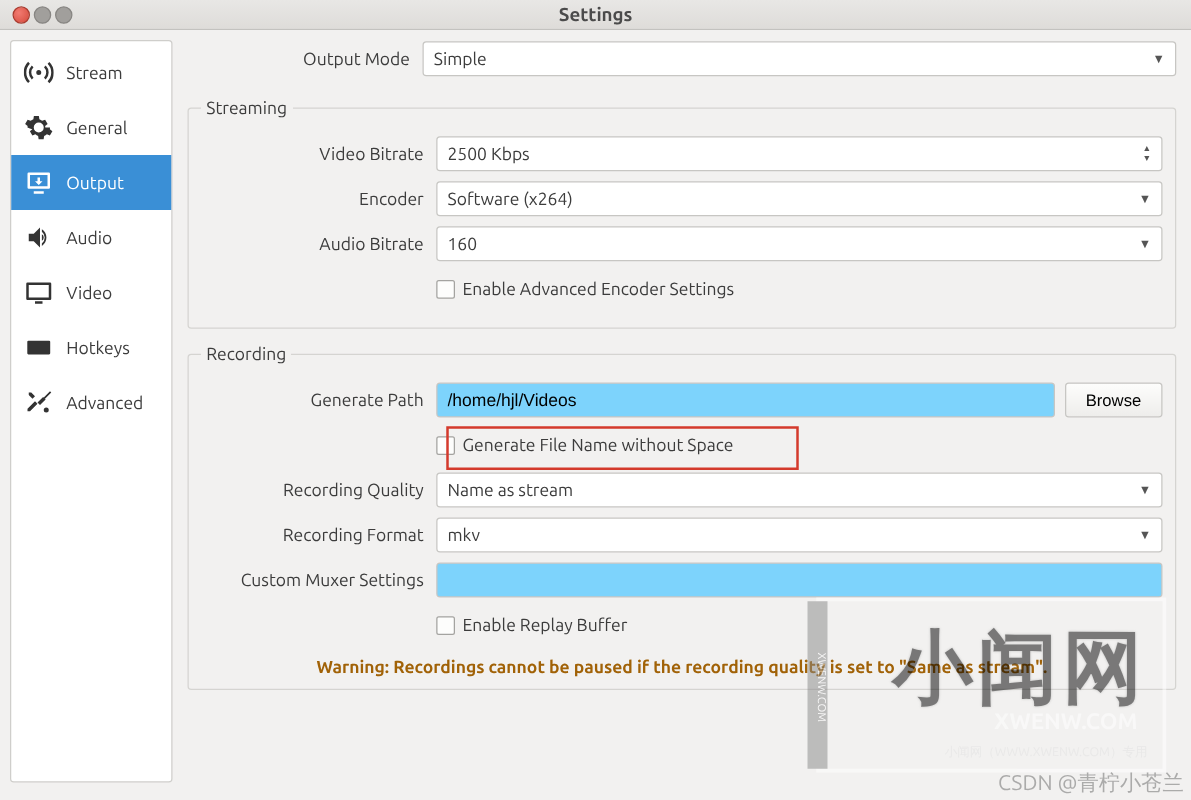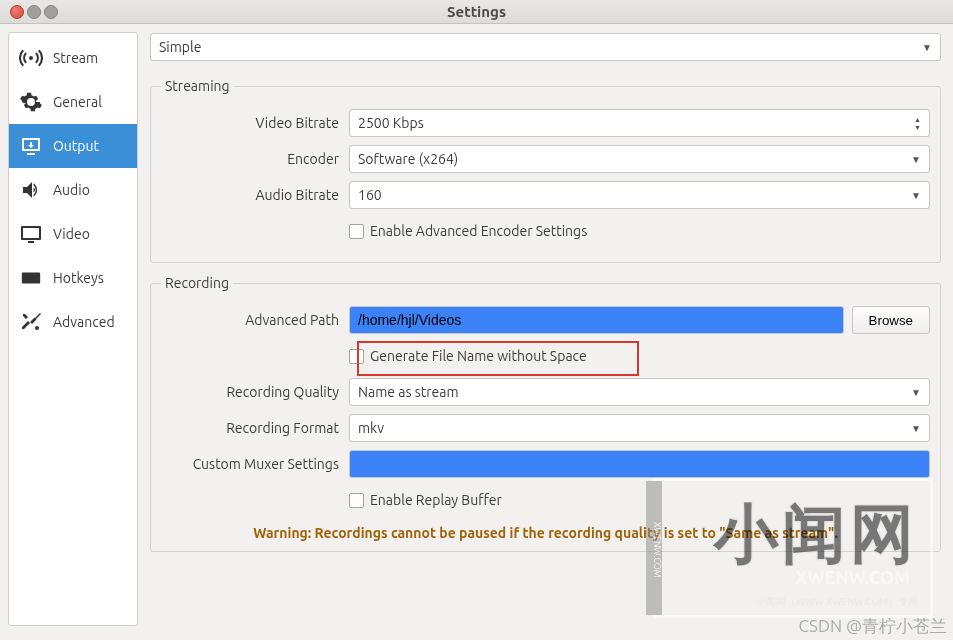--- a/index.html
+++ b/index.html
@@ -19,21 +19,21 @@
   .side-item.active svg { fill: #fff; }
   .main { flex: 1; display: flex; flex-direction: column; padding: 0 4px; }
   .row { display: flex; align-items: center; margin-bottom: 6px; min-height: 30px; }
   .row.top { margin-bottom: 16px; }
   .lbl { width: 188px; text-align: right; padding-right: 10px; color: #3c3c3c; }
   .field { flex: 1; display: flex; align-items: center; gap: 8px; }
   .ctrl { flex: 1; height: 28px; background: #fff; border: 1px solid #c7c6c3; border-radius: 3px; padding: 3px 8px; display: flex; align-items: center; justify-content: space-between; font-size: 14px; }
   .ctrl .val { flex: 1; }
   .chev { font-size: 10px; color: #555; }
   .spin { display: flex; flex-direction: column; gap: 1px; font-size: 7px; color: #555; line-height: 7px; }
-  input.text { flex: 1; height: 28px; background: #3b82f6; border: 1px solid #c7c6c3; border-radius: 3px; padding: 0 8px; font-size: 14px; outline: none; }
+  input.text { flex: 1; height: 28px; background: #7dd3fc; border: 1px solid #c7c6c3; border-radius: 3px; padding: 0 8px; font-size: 14px; outline: none; }
   .btn { height: 28px; padding: 0 16px; background: linear-gradient(#fdfdfc,#eeedeb); border: 1px solid #c7c6c3; border-radius: 3px; cursor: pointer; }
   .cb { display: flex; align-items: center; gap: 6px; }
   .cb .box { width: 15px; height: 15px; border: 1px solid #a4a3a0; border-radius: 2px; background: #fdfdfc; }
   fieldset.grp { border: 1px solid #d5d4d1; border-radius: 3px; padding: 14px 10px 10px; margin-bottom: 12px; }
   fieldset.grp legend { padding: 0 4px; color: #3c3c3c; }
   .highlight-box { position: absolute; border: 2px solid #d43a2c; pointer-events: none; left: 357px; top: 341px; width: 282px; height: 35px; }
   .warning { text-align: center; color: #a16207; font-weight: bold; margin-top: 10px; padding: 0 8px; }
   
   .wm { position: absolute; right: 20px; bottom: 22px; width: 280px; height: 140px; border: 3px solid #fff; opacity: 0.5; pointer-events: none; }
   .wm .big { position: absolute; top: 10px; right: 12px; font-size: 64px; color: #000000; font-weight: bold; letter-spacing: 4px; text-shadow: 0 0 2px #888; text-align: center; }
@@ -110,20 +110,21 @@
             <path d="M21 3l-5 5 1.5 1.5L13 14l-2-2 4.5-4.5L17 9l5-5-1-1zM3 17l6-6 2 2-6 6H3v-2zm17 1a2 2 0 11-4 0 2 2 0 014 0zM6 4l3 3-2 2-3-3V4h2z"></path>
           </svg>
       </span>
       <span>Advanced</span>
     </div>
   </div>
 
   <div class="main">
 
     <div class="row top">
+      <div class="lbl">Output Mode</div>
       <div class="field">
         <div class="ctrl">
           <span class="val">Simple</span>
           <span class="chev">▼</span>
         </div>
       </div>
     </div>
 
     <fieldset class="grp">
       <legend>Streaming</legend>
@@ -164,21 +165,21 @@
             <span class="box"></span>
             <span>Enable Advanced Encoder Settings</span>
           </label>
         </div>
       </div>
     </fieldset>
 
     <fieldset class="grp">
       <legend>Recording</legend>
       <div class="row">
-        <div class="lbl">Advanced Path</div>
+        <div class="lbl">Generate Path</div>
         <div class="field">
           <input class="text" value="/home/hjl/Videos" style="">
           <button class="btn">Browse</button>
         </div>
       </div>
       <div class="row">
         <div class="lbl"></div>
         <div class="field">
           <label class="cb">
             <span class="box"></span>

